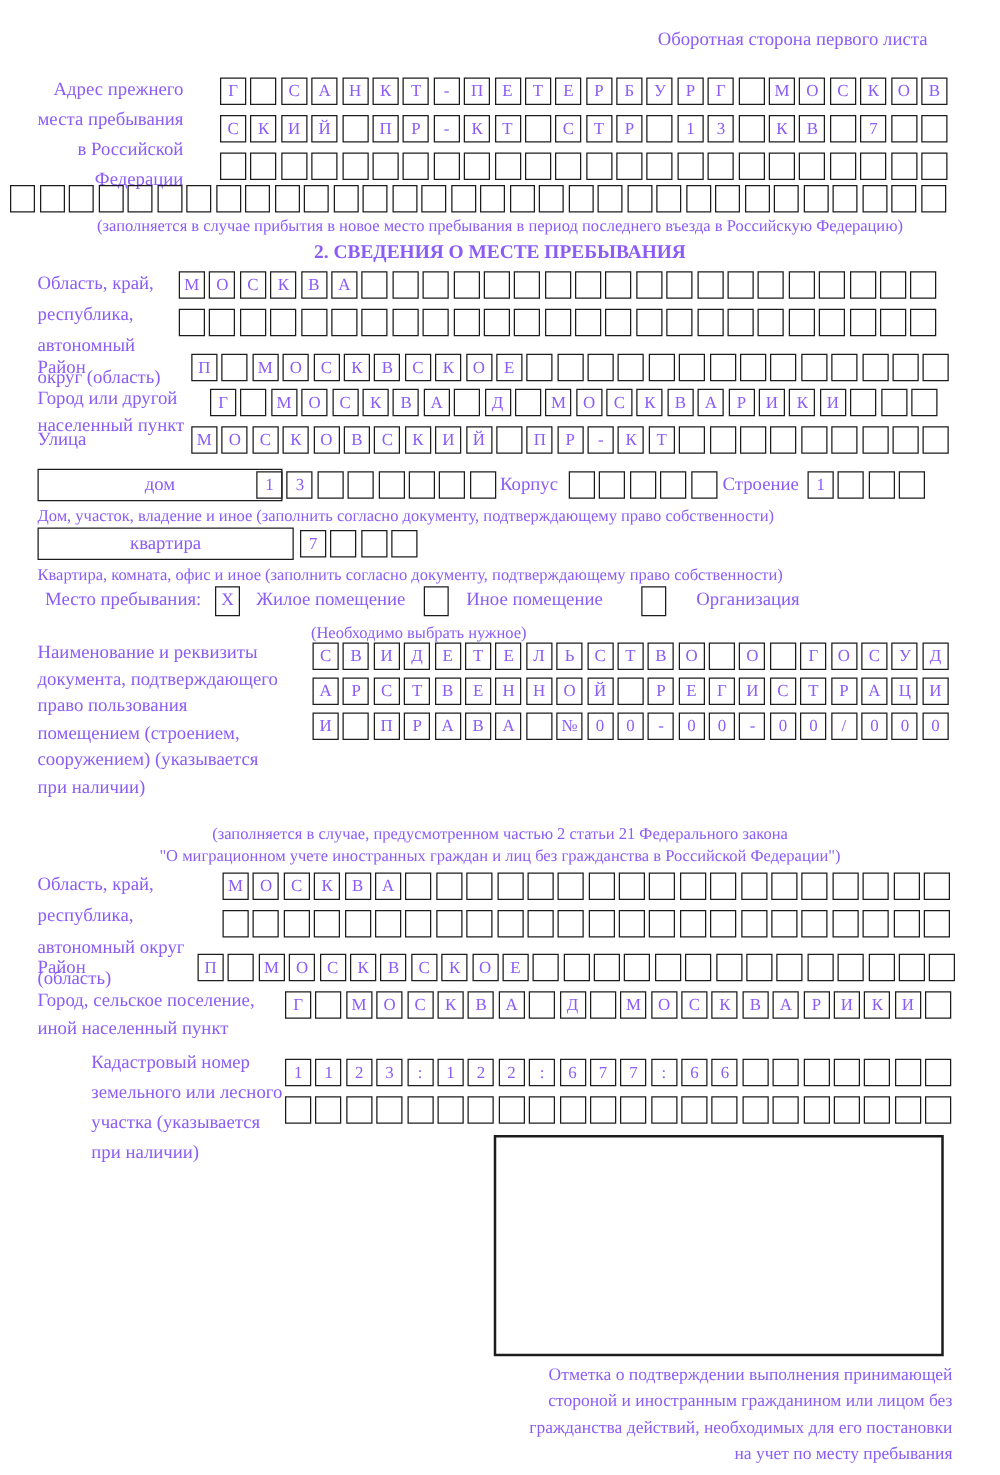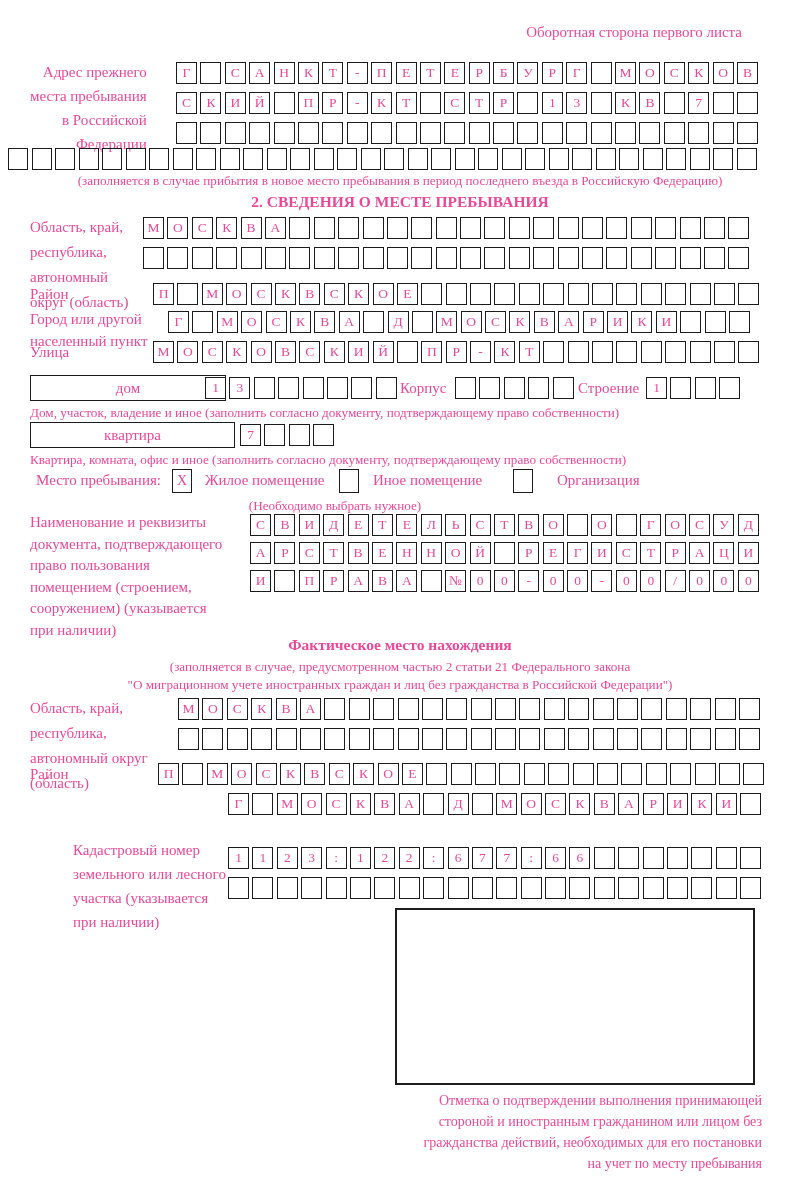--- a/index.html
+++ b/index.html
@@ -1,16 +1,16 @@
 <!DOCTYPE html>
 <html><head>
 <meta charset="utf-8">
 <style>
   html,body{margin:0;padding:0;background:#fff;}
-  .page{position:relative;width:800px;height:1180px;background:#fff;color:#ec4899;
+  .page{position:relative;width:800px;height:1180px;background:#fff;color:#8b5cf6;
         font-family:"Liberation Serif","DejaVu Serif",serif;overflow:hidden;}
   .topnote{position:absolute;top:24px;right:58px;font-size:15px;}
   .lbl{position:absolute;font-size:15px;line-height:24px;}
   .lbl .line{white-space:nowrap;}
   .note{position:absolute;font-size:13.2px;}
   .center{text-align:center;}
   .h1{position:absolute;left:0;width:800px;text-align:center;font-weight:bold;font-size:15.5px;}
   .cells{position:absolute;display:flex;gap:3.4px;}
   .cells .cell{width:21px;height:22px;border:1.5px solid #1c1c1c;box-sizing:border-box;
                display:flex;align-items:center;justify-content:center;
@@ -422,21 +422,20 @@
       <span class="cell">0</span>
       <span class="cell">-</span>
       <span class="cell">0</span>
       <span class="cell">0</span>
       <span class="cell">/</span>
       <span class="cell">0</span>
       <span class="cell">0</span>
       <span class="cell">0</span>
     </div>
 
-  <div class="h1" style="top:636px;">Фактическое место нахождения</div>
   <div class="note center" style="left:0;top:659px;width:800px;">(заполняется в случае, предусмотренном частью 2 статьи 21 Федерального закона</div>
   <div class="note center" style="left:0;top:677px;width:800px;">"О миграционном учете иностранных граждан и лиц без гражданства в Российской Федерации")</div>
 
   <div class="lbl" style="left:30px;top:696px;line-height:25px;">
       <div class="line">Область, край,</div>
       <div class="line">республика,</div>
       <div class="line">автономный округ</div>
       <div class="line">(область)</div>
     </div>
   <div class="cells" style="left:178px;top:698px;">
@@ -514,20 +513,24 @@
       <span class="cell"></span>
       <span class="cell"></span>
       <span class="cell"></span>
       <span class="cell"></span>
       <span class="cell"></span>
       <span class="cell"></span>
       <span class="cell"></span>
       <span class="cell"></span>
     </div>
 
+  <div class="lbl" style="left:30px;top:790px;line-height:22px;">
+      <div class="line">Город, сельское поселение,</div>
+      <div class="line">иной населенный пункт</div>
+    </div>
   <div class="cells" style="left:228px;top:793px;">
       <span class="cell">Г</span>
       <span class="cell"></span>
       <span class="cell">М</span>
       <span class="cell">О</span>
       <span class="cell">С</span>
       <span class="cell">К</span>
       <span class="cell">В</span>
       <span class="cell">А</span>
       <span class="cell"></span>

